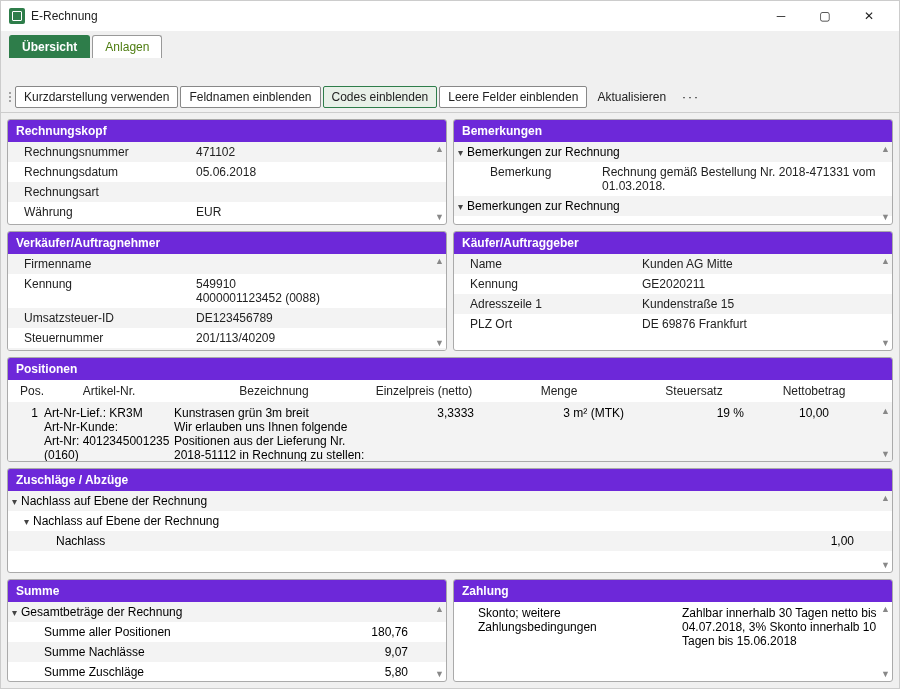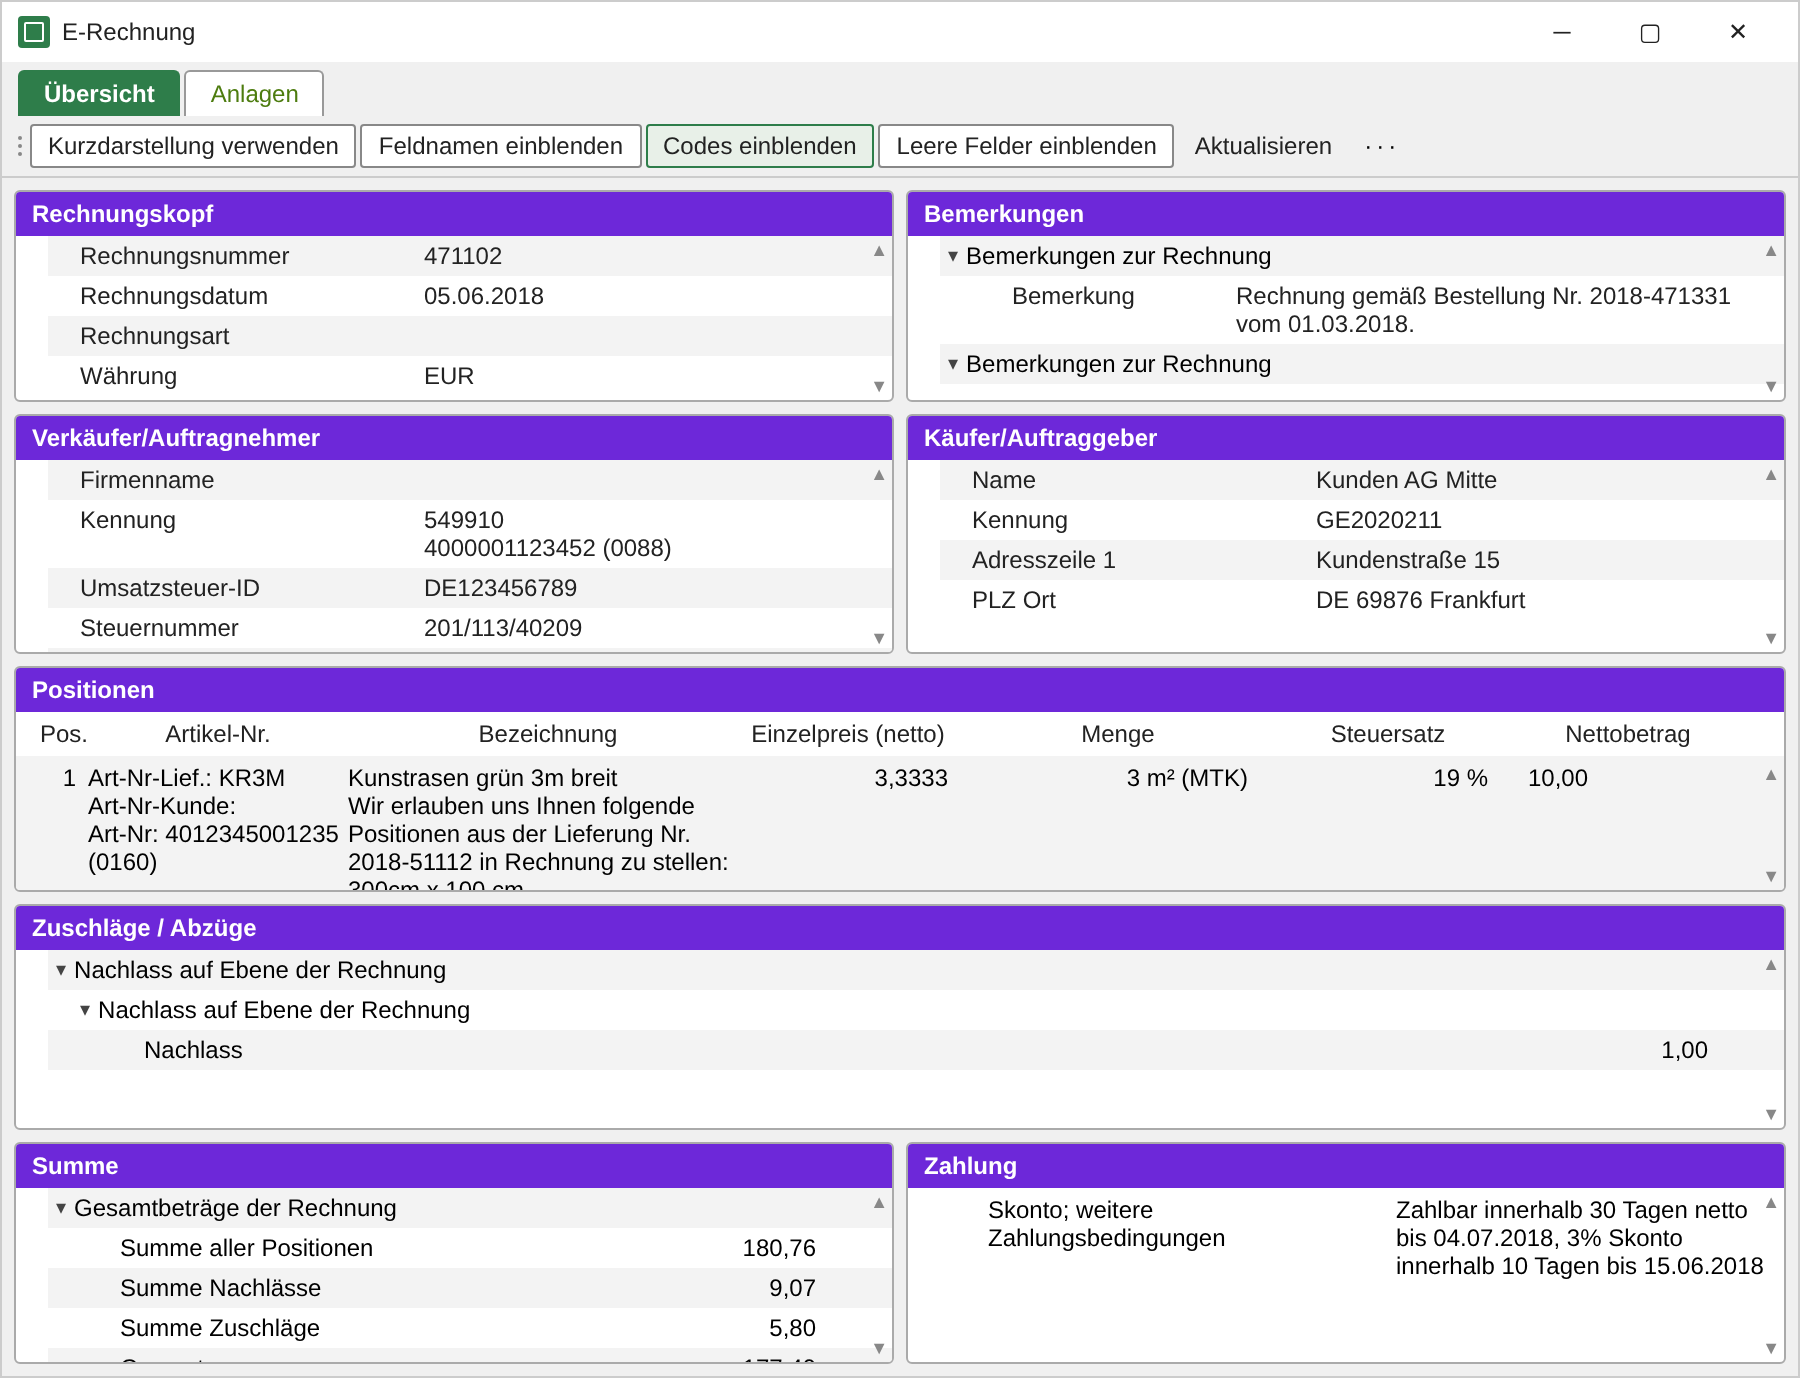--- a/index.html
+++ b/index.html
@@ -6,52 +6,52 @@
   body { background: #f0f0f0; width: 900px; height: 689px; overflow: hidden; display: flex; flex-direction: column; border: 1px solid #ccc; }
   .titlebar { height: 30px; background: #fff; display: flex; align-items: center; padding: 0 8px; }
   .titlebar .app-icon { width: 16px; height: 16px; background: #2e7d4a; border-radius: 2px; margin-right: 6px; position: relative; }
   .titlebar .app-icon::after { content:''; position:absolute; inset:3px; border:1px solid #fff; border-radius:1px; }
   .titlebar .title { flex: 1; color: #222; }
   .win-btns { display: flex; gap: 0; }
   .win-btn { width: 44px; height: 28px; display:flex; align-items:center; justify-content:center; color:#222; cursor:pointer; }
   .tabs { display:flex; padding: 4px 8px 0 8px; background:#f0f0f0; }
   .tab { padding:4px 12px; border:1px solid #999; border-bottom:none; background:#fff; color:#4d7c0f; border-radius:3px 3px 0 0; cursor:pointer; margin-right:2px; }
   .tab.active { background:#2e7d4a; color:#fff; border-color:#2e7d4a; font-weight:600; }
-  .toolbar { display:flex; align-items:center; padding:4px 8px; gap:2px; flex-wrap:wrap; border-bottom:1px solid #ccc; background:#f0f0f0; }
+  .toolbar { display:flex; align-items:center; padding:4px 8px; gap:2px; flex-wrap:wrap; border-bottom:1px solid #ccc; background:#f0f0f0;margin-top:24px; }
   .tool-grip { display:flex; flex-direction:column; gap:2px; margin-right:2px; }
   .tool-grip span { width:2px; height:2px; background:#888; border-radius:50%; }
   .tool-btn { padding:3px 8px; border:1px solid #888; background:#fff; color:#222; cursor:pointer; border-radius:2px; }
   .tool-btn.pressed { background:#e8f0e8; border-color:#2e7d4a; }
   .content { flex:1; overflow:hidden; padding:6px; display:flex; flex-direction:column; gap:6px; }
   .row2 { display:flex; gap:6px; }
   .panel { background:#fff; border:1px solid #aaa; border-radius:3px; display:flex; flex-direction:column; overflow:hidden; flex:1; }
   .panel-h { background:#6d28d9; color:#fff; padding:4px 8px; font-weight:600; }
   .panel-body { position:relative; flex:1; overflow:hidden; }
-  .pb-inner { padding:0;margin-left:16px; }
+  .pb-inner { padding:0; }
   .kv-row { display:flex; padding:3px 8px; }
   .kv-row.alt { background:#f3f3f3; }
   .kv-key { flex:0 0 180px; color:#222; padding-left:8px; }
   .kv-val { flex:1; color:#222; }
   .kv-row.sub .kv-key { padding-left:28px; }
   .collapser { display:flex; align-items:center; gap:4px; padding:3px 4px; cursor:pointer; }
   .collapser.alt { background:#f3f3f3; }
   .chev { font-size:10px; color:#444; }
   .scroll-arrows-up, .scroll-arrows-dn { position:absolute; right:2px; color:#888; font-size:9px; cursor:pointer; }
   .scroll-arrows-up { top:2px; }
   .scroll-arrows-dn { bottom:2px; }
   
   .pos-head { display:flex; padding:4px 8px; color:#222; font-weight:400; }
   .pos-row { display:flex; padding:4px 8px; background:#f3f3f3; align-items:flex-start; }
   .c-pos { width:28px; text-align:right; padding-right:6px; }
   .c-art { width:130px; }
   .c-bez { width:200px; }
   .c-ep  { width:120px; text-align:right; padding-right:20px; }
   .c-mng { width:150px; text-align:right; padding-right:20px; }
   .c-st  { width:120px; text-align:right; padding-right:20px; }
-  .c-net { flex:1; text-align:left; padding-right:20px; }
+  .c-net { flex:1; text-align:center; padding-right:20px; }
   .pos-head > div { text-align:center; }
   .pos-head .c-pos{ text-align:left; padding-left:4px;}
   
   .summe-row { display:flex; padding:3px 8px; }
   .summe-row.alt { background:#f3f3f3; }
   .summe-key { flex:0 0 260px; padding-left:28px; }
   .summe-val { flex:1; text-align:right; padding-right:30px; }
   .zahlung-row { display:flex; padding:4px 8px; gap:20px; }
   .zahlung-key { flex:0 0 200px; padding-left:16px; }
   .zahlung-val { flex:1; }

